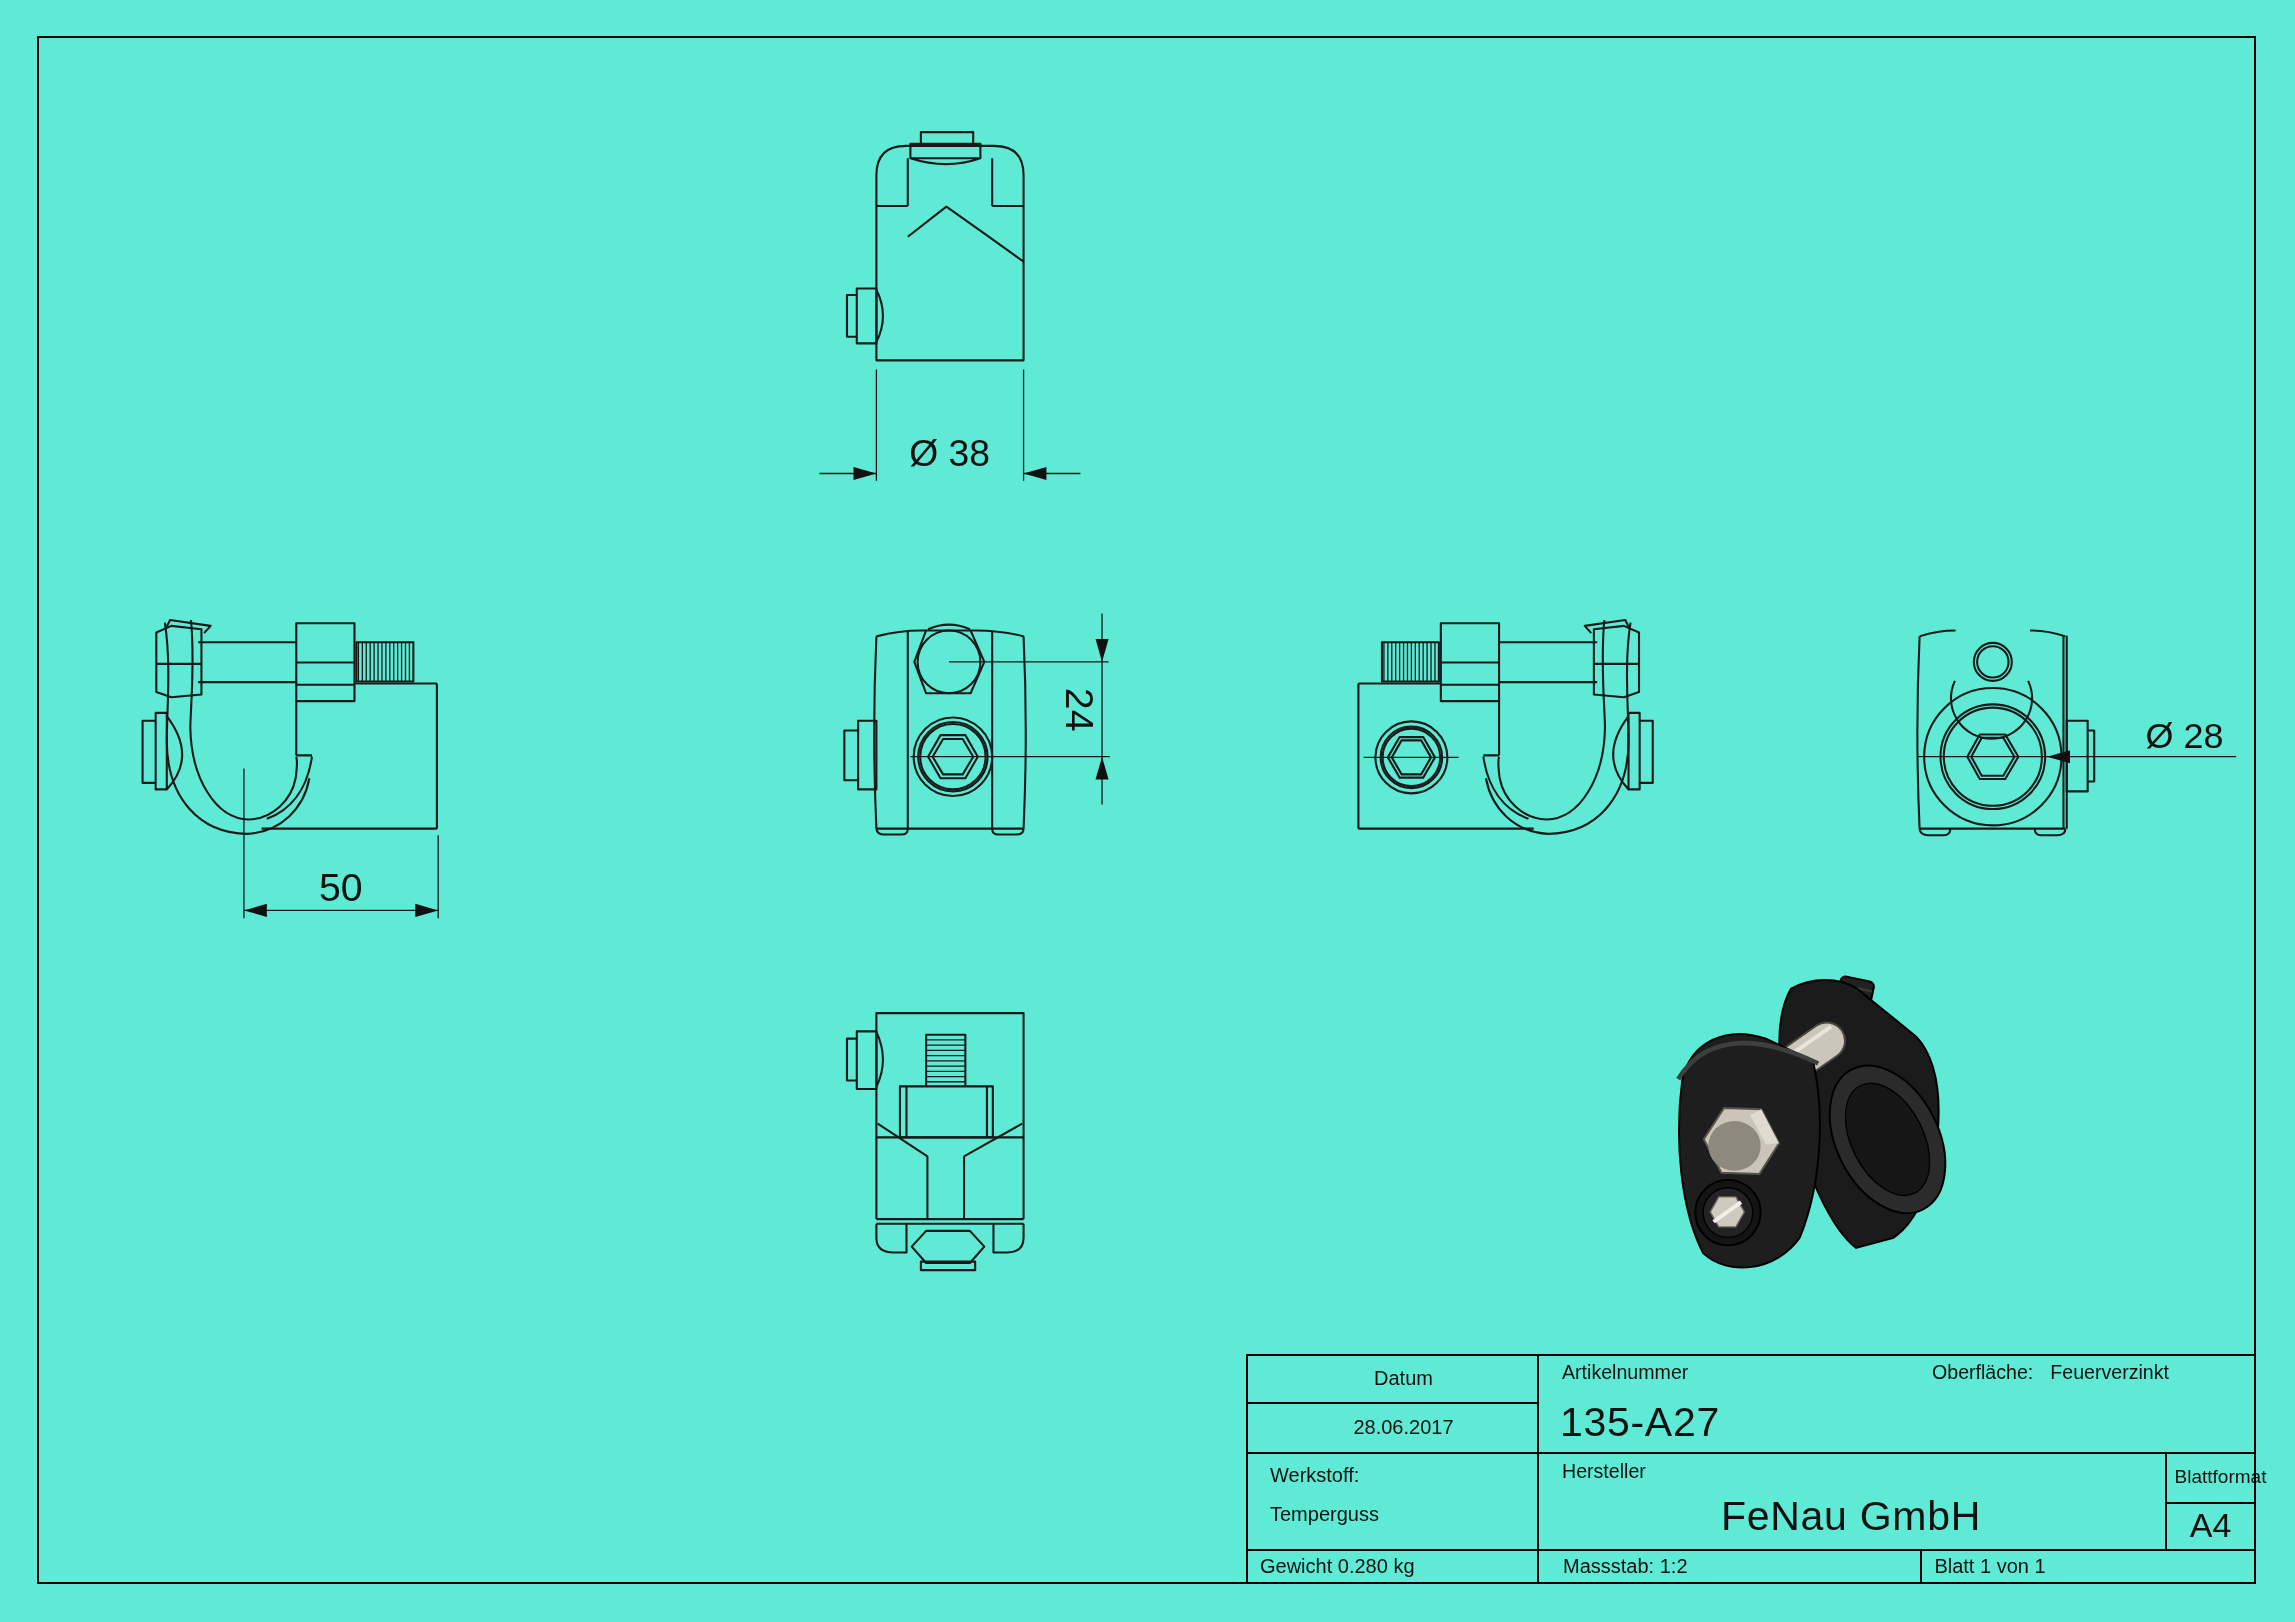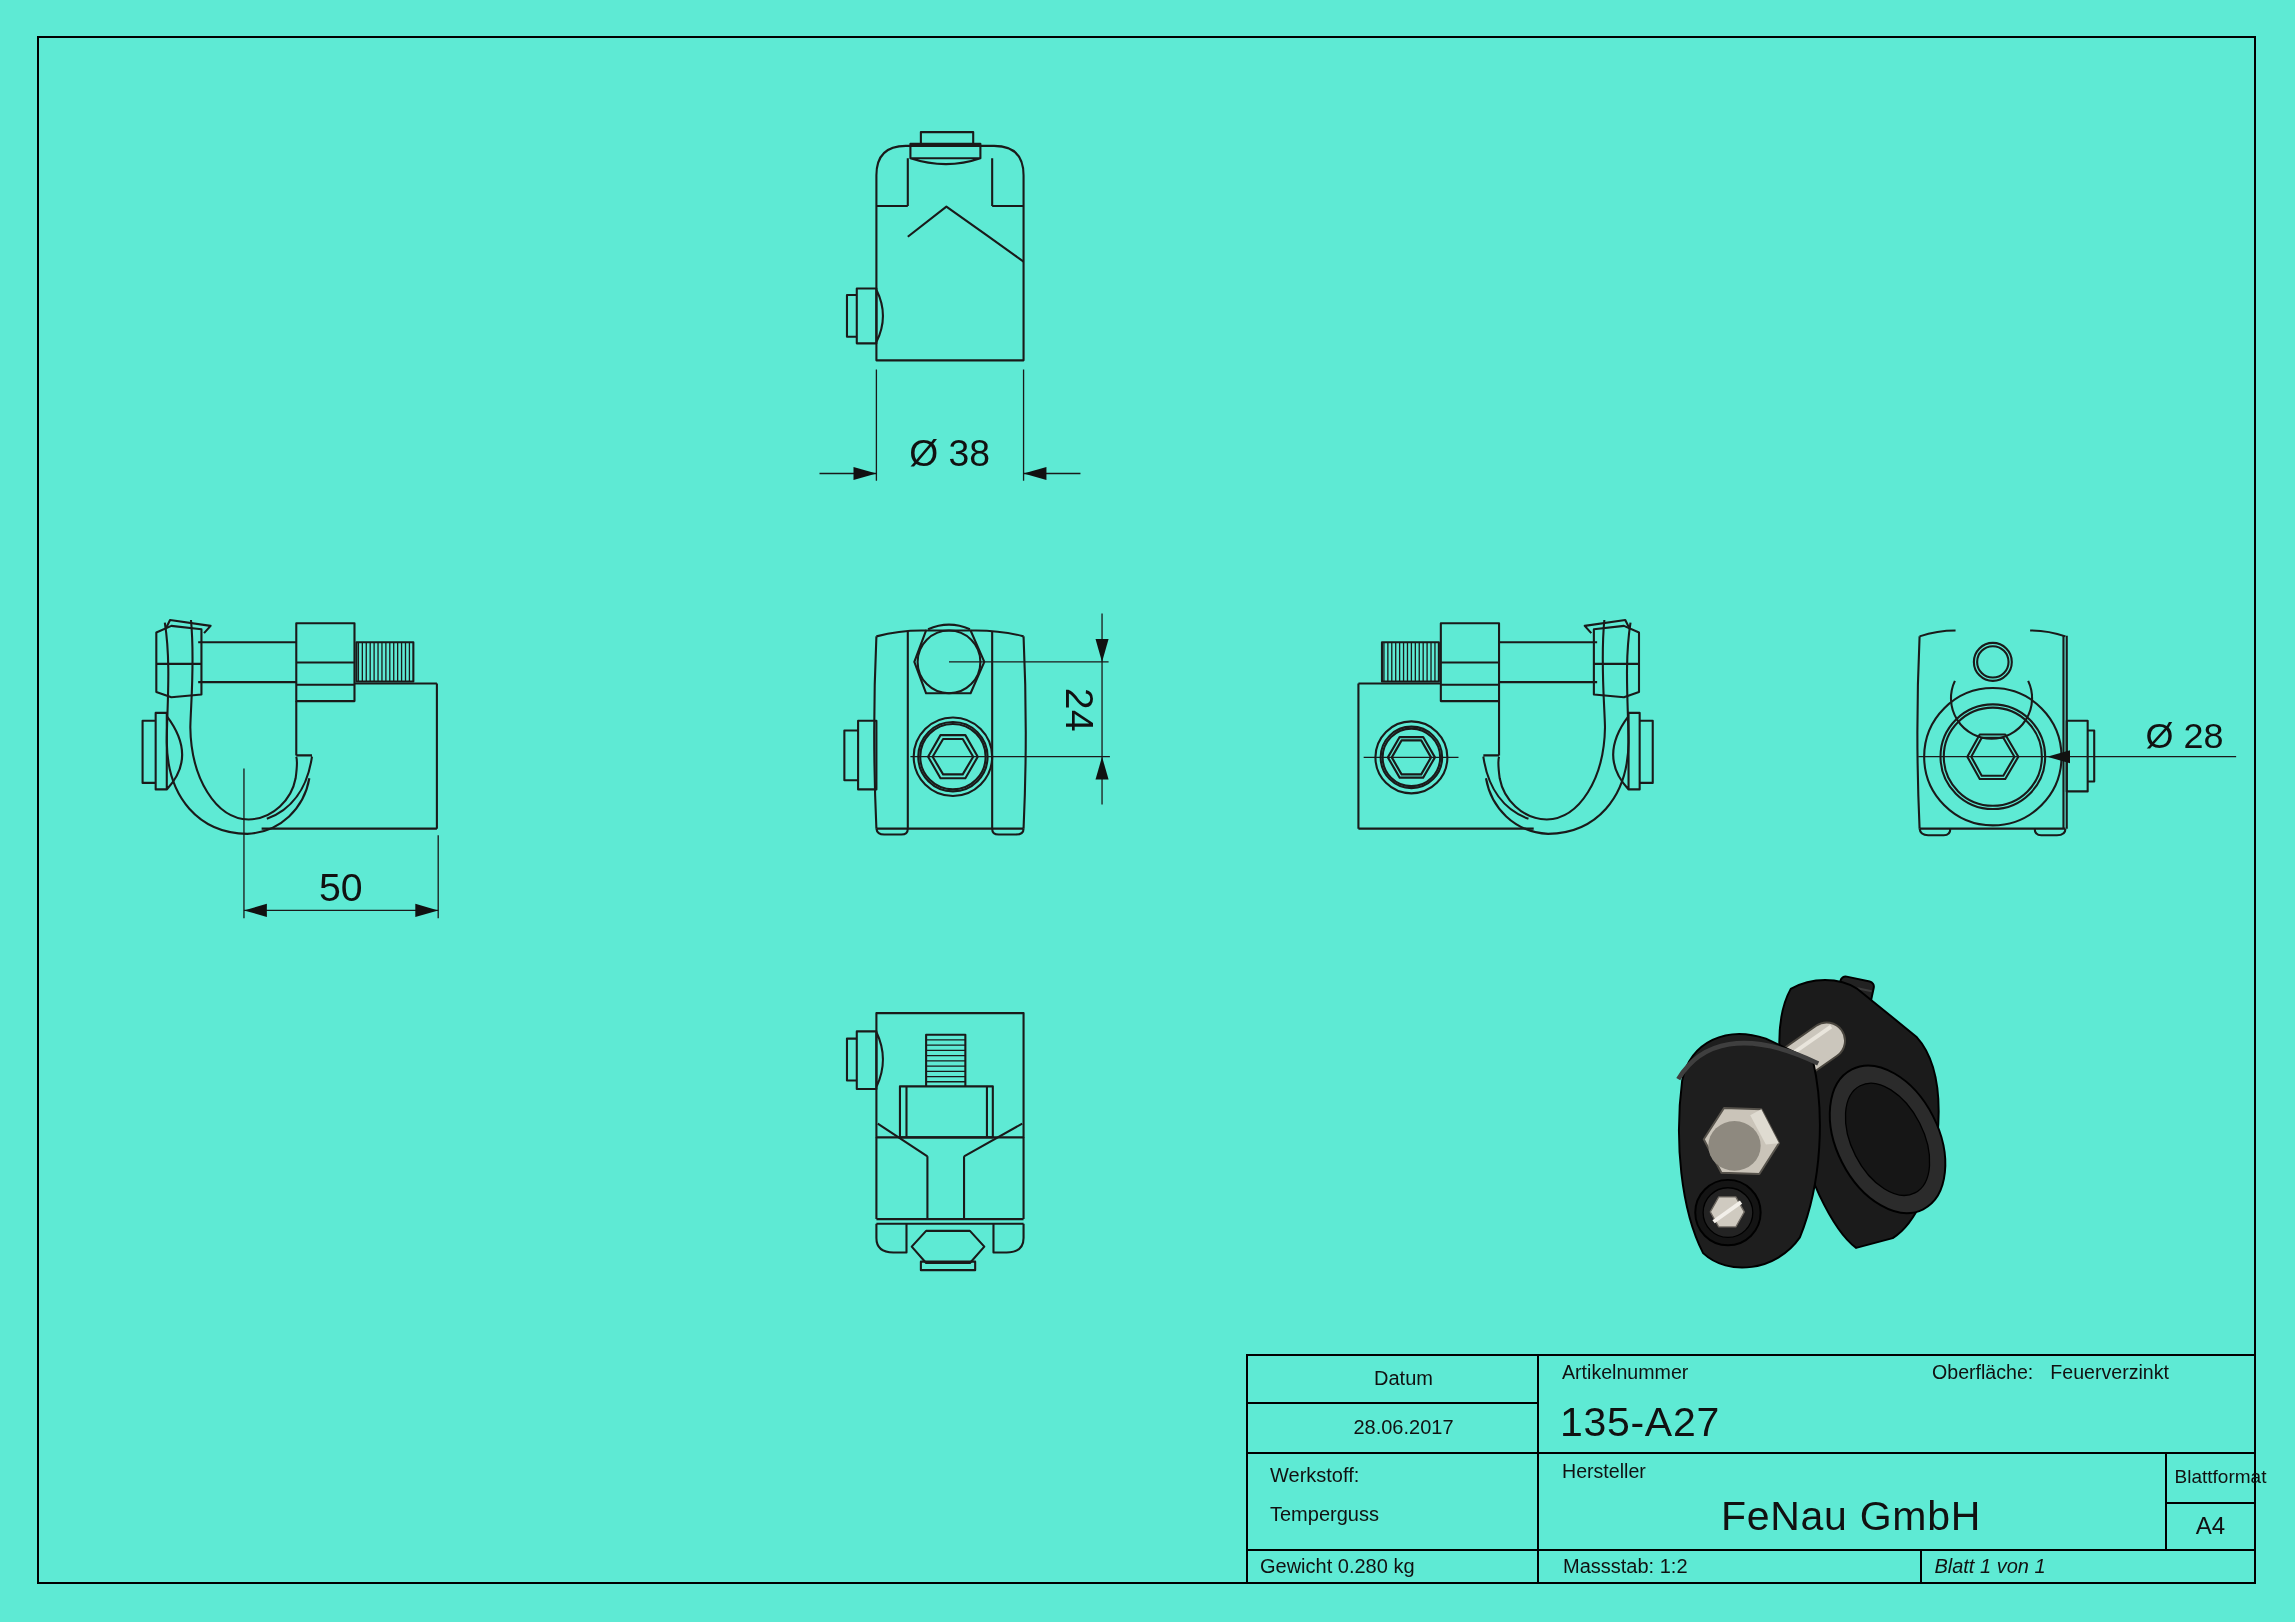--- a/index.html
+++ b/index.html
@@ -195,26 +195,26 @@
       <span>Oberfläche:</span>
       <span>Feuerverzinkt</span>
     </div>
 
     <div class="abs tb-label" style="left:1562px;top:1460px;">Hersteller</div>
     <div class="abs tb-big" style="left:1537px;top:1493px;width:628px;text-align:center;">FeNau GmbH</div>
 
     <div class="abs tb-label cell-center" style="left:2165px;top:1452px;width:111px;height:50px;">
       <span style="font-size:19px;">Blattformat</span>
     </div>
-    <div class="abs cell-center" style="left:2165px;top:1502px;width:91px;height:47px;font-size:24px;">
+    <div class="abs cell-center" style="left:2165px;top:1502px;width:91px;height:47px;font-size:34px;">
       <span>A4</span>
     </div>
 
     <div class="abs tb-small cell-center" style="left:1537px;top:1549px;width:383px;height:34px;justify-content:flex-start;padding-left:26px;">
       <span>Massstab: 1:2</span>
     </div>
-    <div class="abs tb-small cell-center" style="left:1920px;top:1549px;width:336px;height:34px;justify-content:flex-start;padding-left:14.4px;font-style:italic;">
+    <div class="abs tb-small cell-center" style="left:1920px;top:1549px;width:336px;height:34px;justify-content:flex-start;padding-left:14.4px;">
       <span>Blatt 1 von 1</span>
     </div>
   </div>
 
 </div>
 
 
 </body></html>

